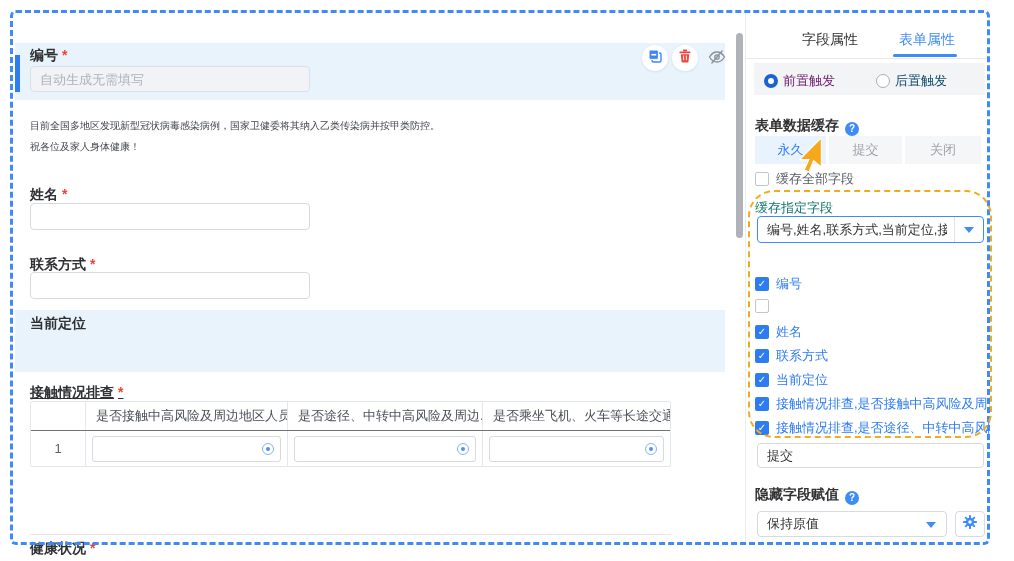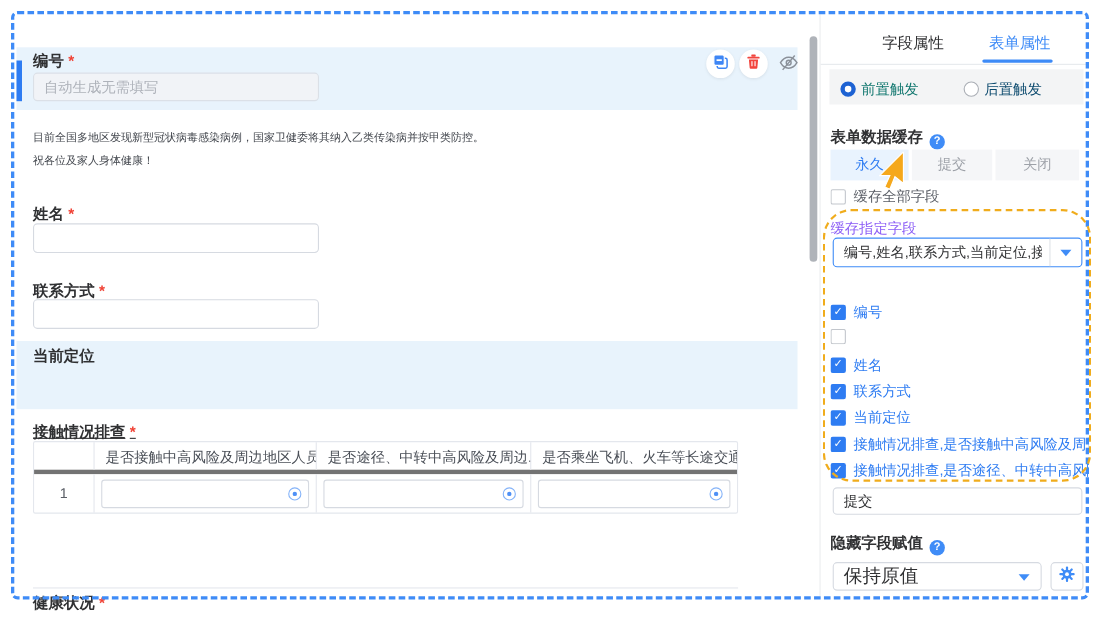--- a/index.html
+++ b/index.html
@@ -13,39 +13,39 @@
     border: 3px dashed #3E8BF7; border-radius: 6px; pointer-events: none; z-index: 30;
   }
   .abs { position: absolute; }
 
   
   .sel-block { left: 15px; top: 43px; width: 710px; height: 57px; background: #E8F3FC; }
   .sel-bar { position: absolute; left: 0; top: 12px; bottom: 8px; width: 5px; background: #2E7CF2; }
   .f-label { font-size: 14px; font-weight: bold; color: #303133; white-space: nowrap; }
   .req { color: #F04134; margin-left: 4px; font-weight: bold; }
   .txt-input {
-    display: block; width: 260px; height: 26px; border: 1px solid #D6DAE1; border-radius: 4px;
+    display: block; width: 280px; height: 26px; border: 1px solid #D6DAE1; border-radius: 4px;
     background: #fff; font-size: 13px; color: #303133; padding: 0 9px; outline: none;
     font-family: inherit;
   }
   .txt-input::placeholder { color: #AEB2BA; }
   .txt-input.gray { background: #F1F3F7; border-color: #DBE0E7; }
 
   .icon-circle {
     width: 26px; height: 26px; border-radius: 50%; background: #fff;
     display: flex; align-items: center; justify-content: center;
     box-shadow: 0 1px 3px rgba(0,0,0,.08);
   }
   .notice { font-size: 10px; line-height: 21px; color: #42464D; width: 650px; }
   .notice .red { color: #F0443C; }
 
   .loc-block { left: 15px; top: 310px; width: 710px; height: 62px; background: #E8F3FC; }
 
   .table { left: 30px; top: 401px; width: 641px; border: 1px solid #E4E7ED; border-radius: 2px; background: #fff; }
-  .t-head { display: flex; height: 29px; border-bottom: 4px solid #737373; }
+  .t-head { display: flex; height: 29px; border-bottom: 1px solid #737373; }
   .th { font-size: 13px; color: #4A4F57; line-height: 28px; padding-left: 10px; border-right: 1px solid #E4E7ED;
         white-space: nowrap; overflow: hidden; }
   .t-row { display: flex; height: 35px; align-items: center; }
   .td { height: 100%; border-right: 1px solid #E4E7ED; display: flex; align-items: center; }
   .c0 { width: 55px; justify-content: center; font-size: 13px; color: #5A5E66; }
   .c1 { width: 202px; } .c2 { width: 195px; } .c3 { width: 187px; border-right: none; }
   .cell-select { position: relative; flex: 1; height: 26px; margin: 0 6px; border: 1px solid #D6DAE1; border-radius: 3px; background: #fff; }
   .circ-ico { position: absolute; right: 6px; top: 6px; width: 12px; height: 12px; border: 1px solid #85B3F8; border-radius: 50%; }
   .circ-ico::after { content: ""; position: absolute; left: 3px; top: 3px; width: 4px; height: 4px; border-radius: 50%; background: #4E90F6; }
 
@@ -58,21 +58,21 @@
   .tab.active { color: #3E8BF7; }
   .tab-underline { left: 893px; top: 54px; width: 64px; height: 3px; background: #3E8BF7; border-radius: 2px; }
   .tabbar-border { left: 746px; top: 58px; width: 244px; height: 1px; background: #E6E9ED; }
 
   .radio-block { left: 754px; top: 63px; width: 231px; height: 32px; background: #F3F4F5; }
   .radio-opt { position: absolute; display: flex; align-items: center; top: 9px; }
   .radio-dot { width: 14px; height: 14px; border-radius: 50%; background: #fff; }
   .radio-dot.on { border: 4px solid #1D62D3; }
   .radio-dot.off { border: 1px solid #AAAEB5; }
   .radio-lb { font-size: 13px; margin-left: 5px; }
-  .radio-lb.on { color: #0f766e; }
+  .radio-lb.on { color: #701a75; }
   .radio-lb.off { color: #0c4a6e; }
 
   .sect-title { font-size: 14px; font-weight: bold; color: #303133; }
   .help-dot { display: inline-flex; width: 14px; height: 14px; border-radius: 50%; background: #3F8CF7; color: #fff;
               font-size: 10px; font-weight: bold; align-items: center; justify-content: center; margin-left: 6px; vertical-align: -2px; }
 
   .seg { height: 28px; font-size: 13px; display: flex; align-items: center; justify-content: center; }
   .seg.on { background: #E9F3FE; color: #2E7CF2; }
   .seg.off { background: #F5F6F8; color: #9DA1A8; }
 
@@ -84,21 +84,21 @@
   .cb-lb.blue { color: #2E7CF2; } .cb-lb.plain { color: #5A5E66; }
 
   .field-select { left: 757px; top: 216px; width: 227px; height: 27px; border: 1px solid #3F8CF7; border-radius: 4px; background: #fff; }
   .field-select .val { position: absolute; left: 9px; top: 0; line-height: 25px; font-size: 13px; color: #303133; width: 180px; white-space: nowrap; overflow: hidden; }
   .caret-box { position: absolute; right: 0; top: 0; width: 29px; height: 100%; border-left: 1px solid #E0E3E8; }
   .caret { position: absolute; width: 0; height: 0; border-left: 5px solid transparent; border-right: 5px solid transparent; border-top: 6px solid #3F8CF7; }
   .caret-box .caret { left: 9px; top: 10px; }
 
   .plain-input { left: 757px; top: 443px; width: 227px; height: 25px; }
   .keep-select { left: 757px; top: 511px; width: 190px; height: 26px; border: 1px solid #D6DAE1; border-radius: 4px; background: #fff; }
-  .keep-select .val { position: absolute; left: 9px; line-height: 24px; font-size: 17px; color: #303133; }
+  .keep-select .val { position: absolute; left: 9px; line-height: 24px; font-size: 13px; color: #303133; }
   .keep-select .caret { right: 10px; top: 10px; }
   .gear-btn { left: 955px; top: 511px; width: 30px; height: 26px; border: 1px solid #D6DAE1; border-radius: 4px; background: #fff;
               display: flex; align-items: center; justify-content: center; }
 
   .yellow-box { left: 748px; top: 190px; width: 244px; height: 248px; border: 2px dashed #F0AC1C; border-radius: 26px; z-index: 40; pointer-events: none; }
   .cursor-svg { left: 799px; top: 138px; z-index: 45; }
 </style>
 </head>
 <body>
 
@@ -229,21 +229,21 @@
     <svg width="24" height="35" viewBox="0 0 22 34">
       <polygon points="21,0 21,28 13.5,22 9,33 4.5,31 9,21 0,21" fill="#F5A81C" stroke="#FFFFFF" stroke-width="1"></polygon>
     </svg>
   </div>
 
   <div class="cb-row" style="top:170px;">
     <span class="cb unchecked"></span>
     <span class="cb-lb plain">缓存全部字段</span>
   </div>
 
-  <div class="abs" style="left:755px; top:199px; font-size:13px; color:#8b5cf6;">缓存指定字段</div>
+  <div class="abs" style="left:755px; top:199px; font-size:13px; color:#0f766e;">缓存指定字段</div>
 
   <div class="abs field-select">
     <span class="val">编号,姓名,联系方式,当前定位,接...</span>
     <span class="caret-box">
         <span class="caret"></span>
       </span>
   </div>
 
   <div class="cb-row" style="top:275px;">
     <span class="cb checked">✓</span>

